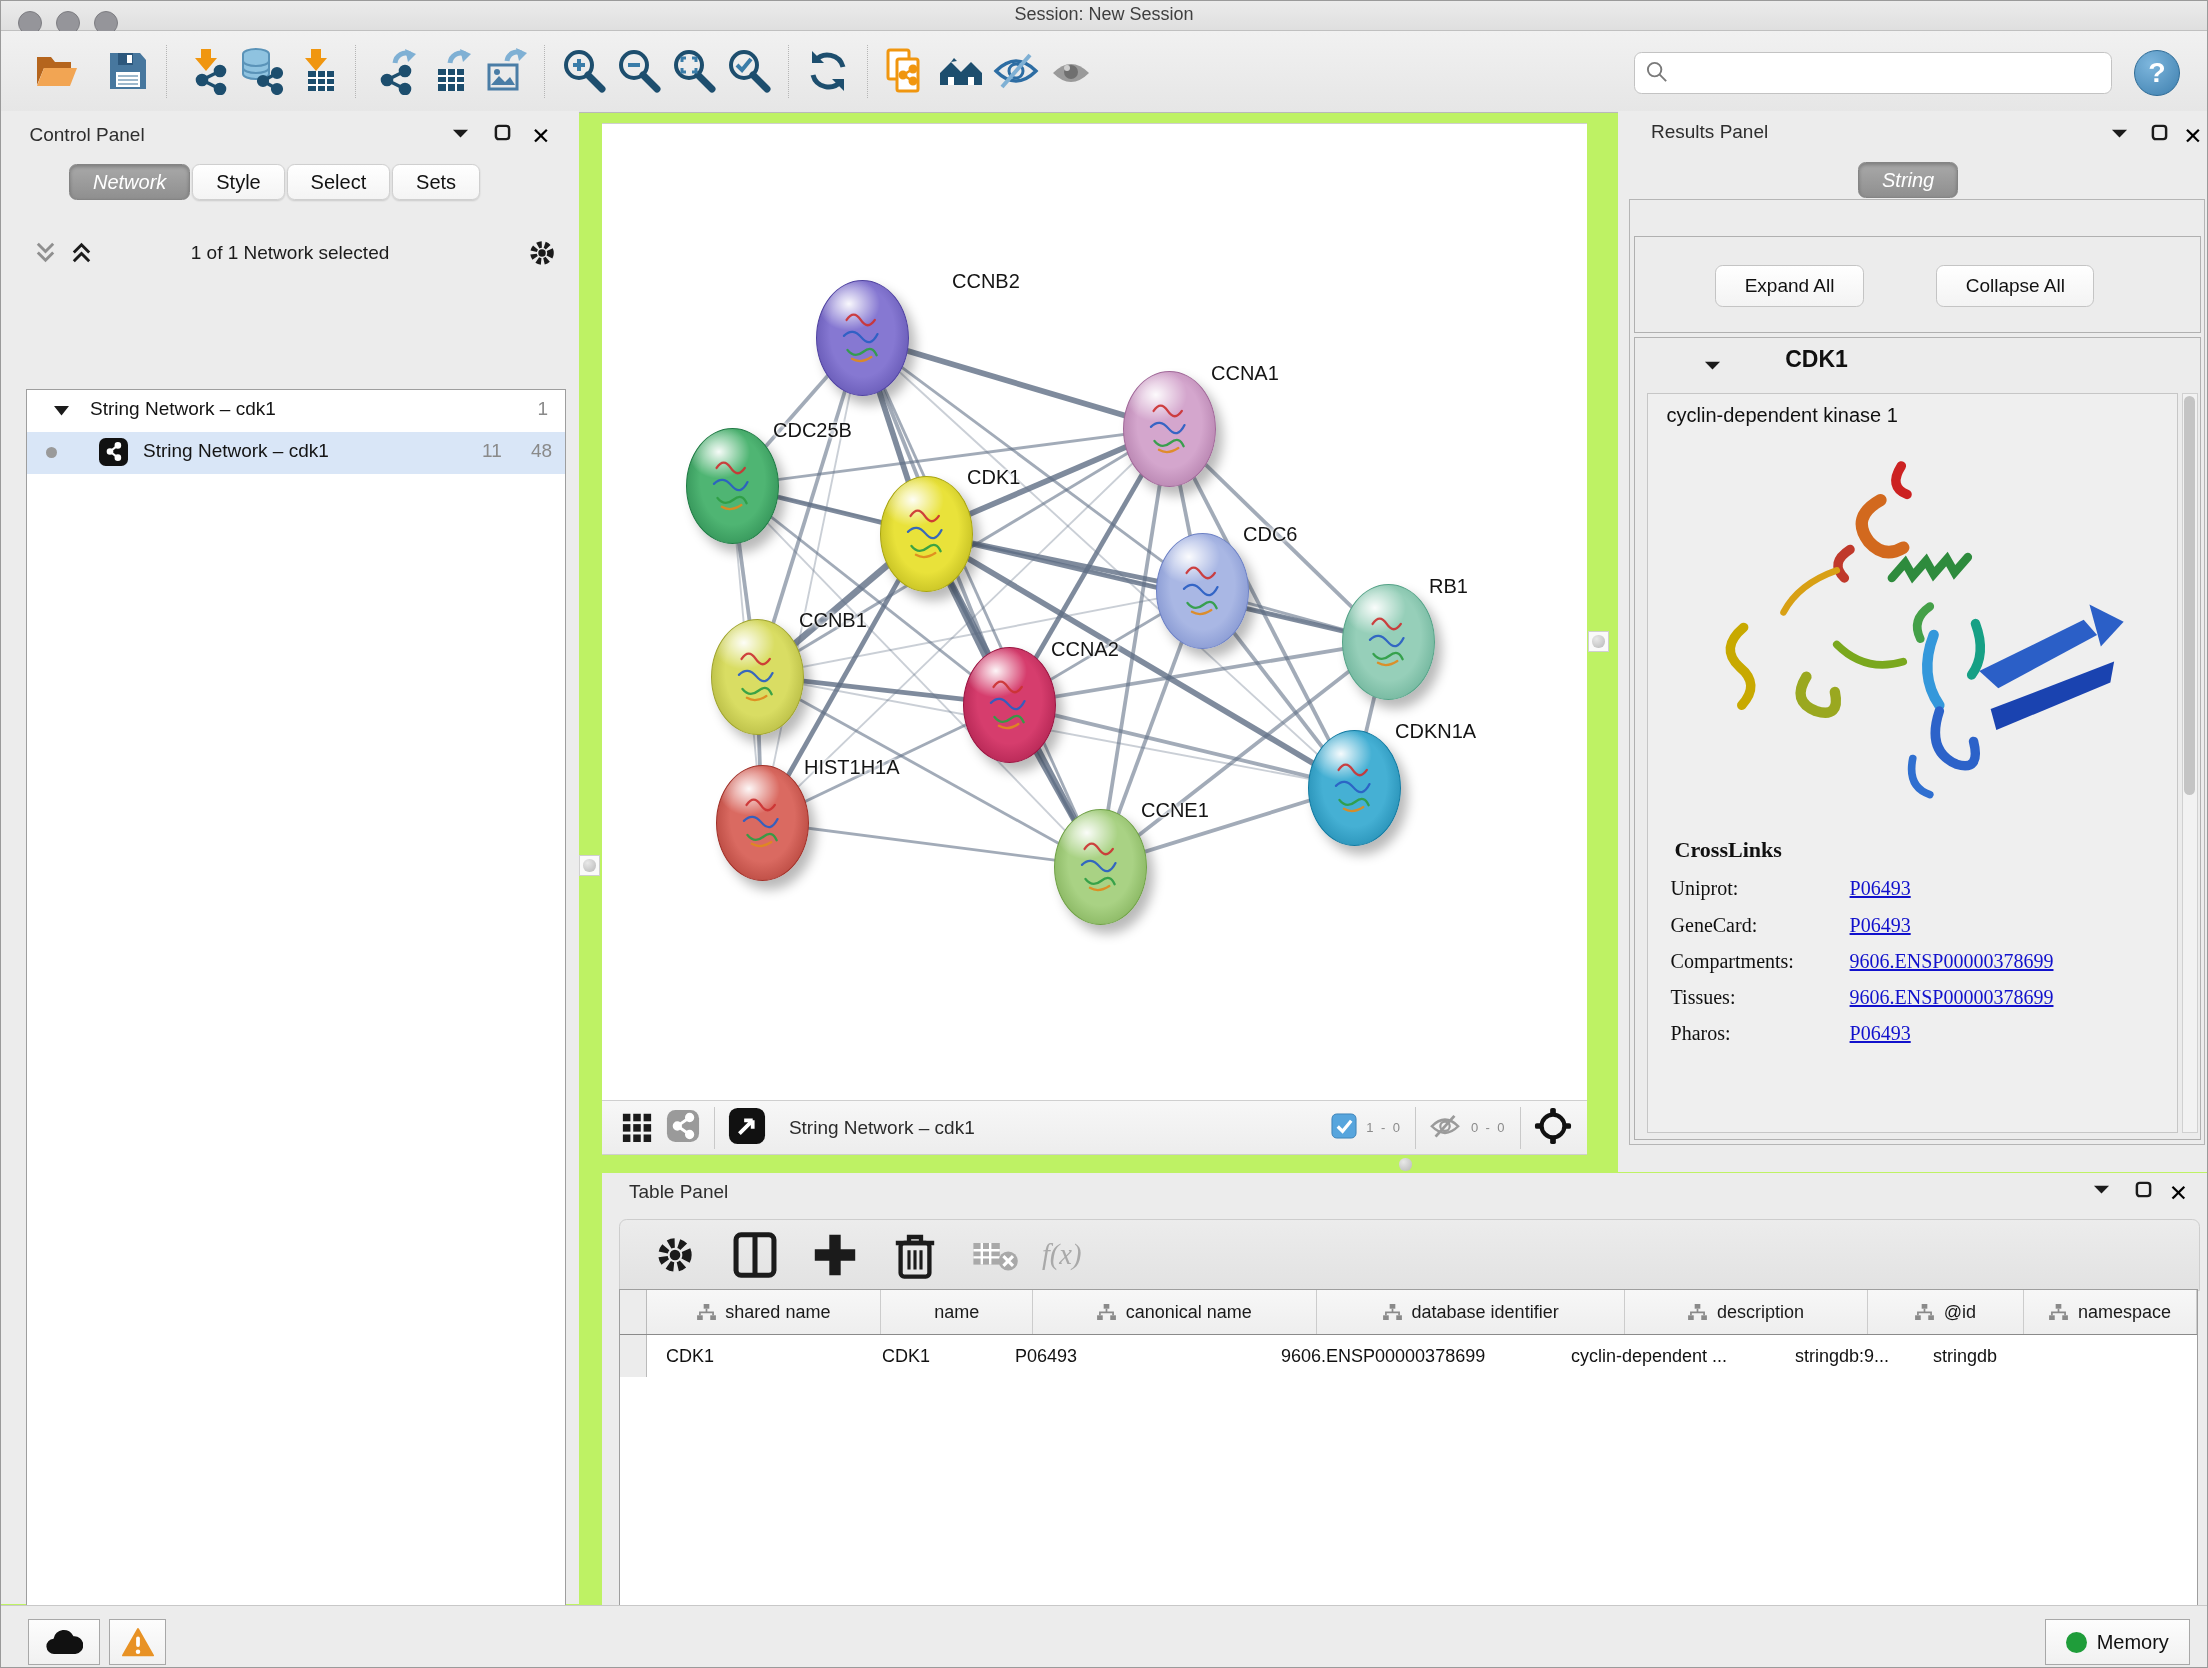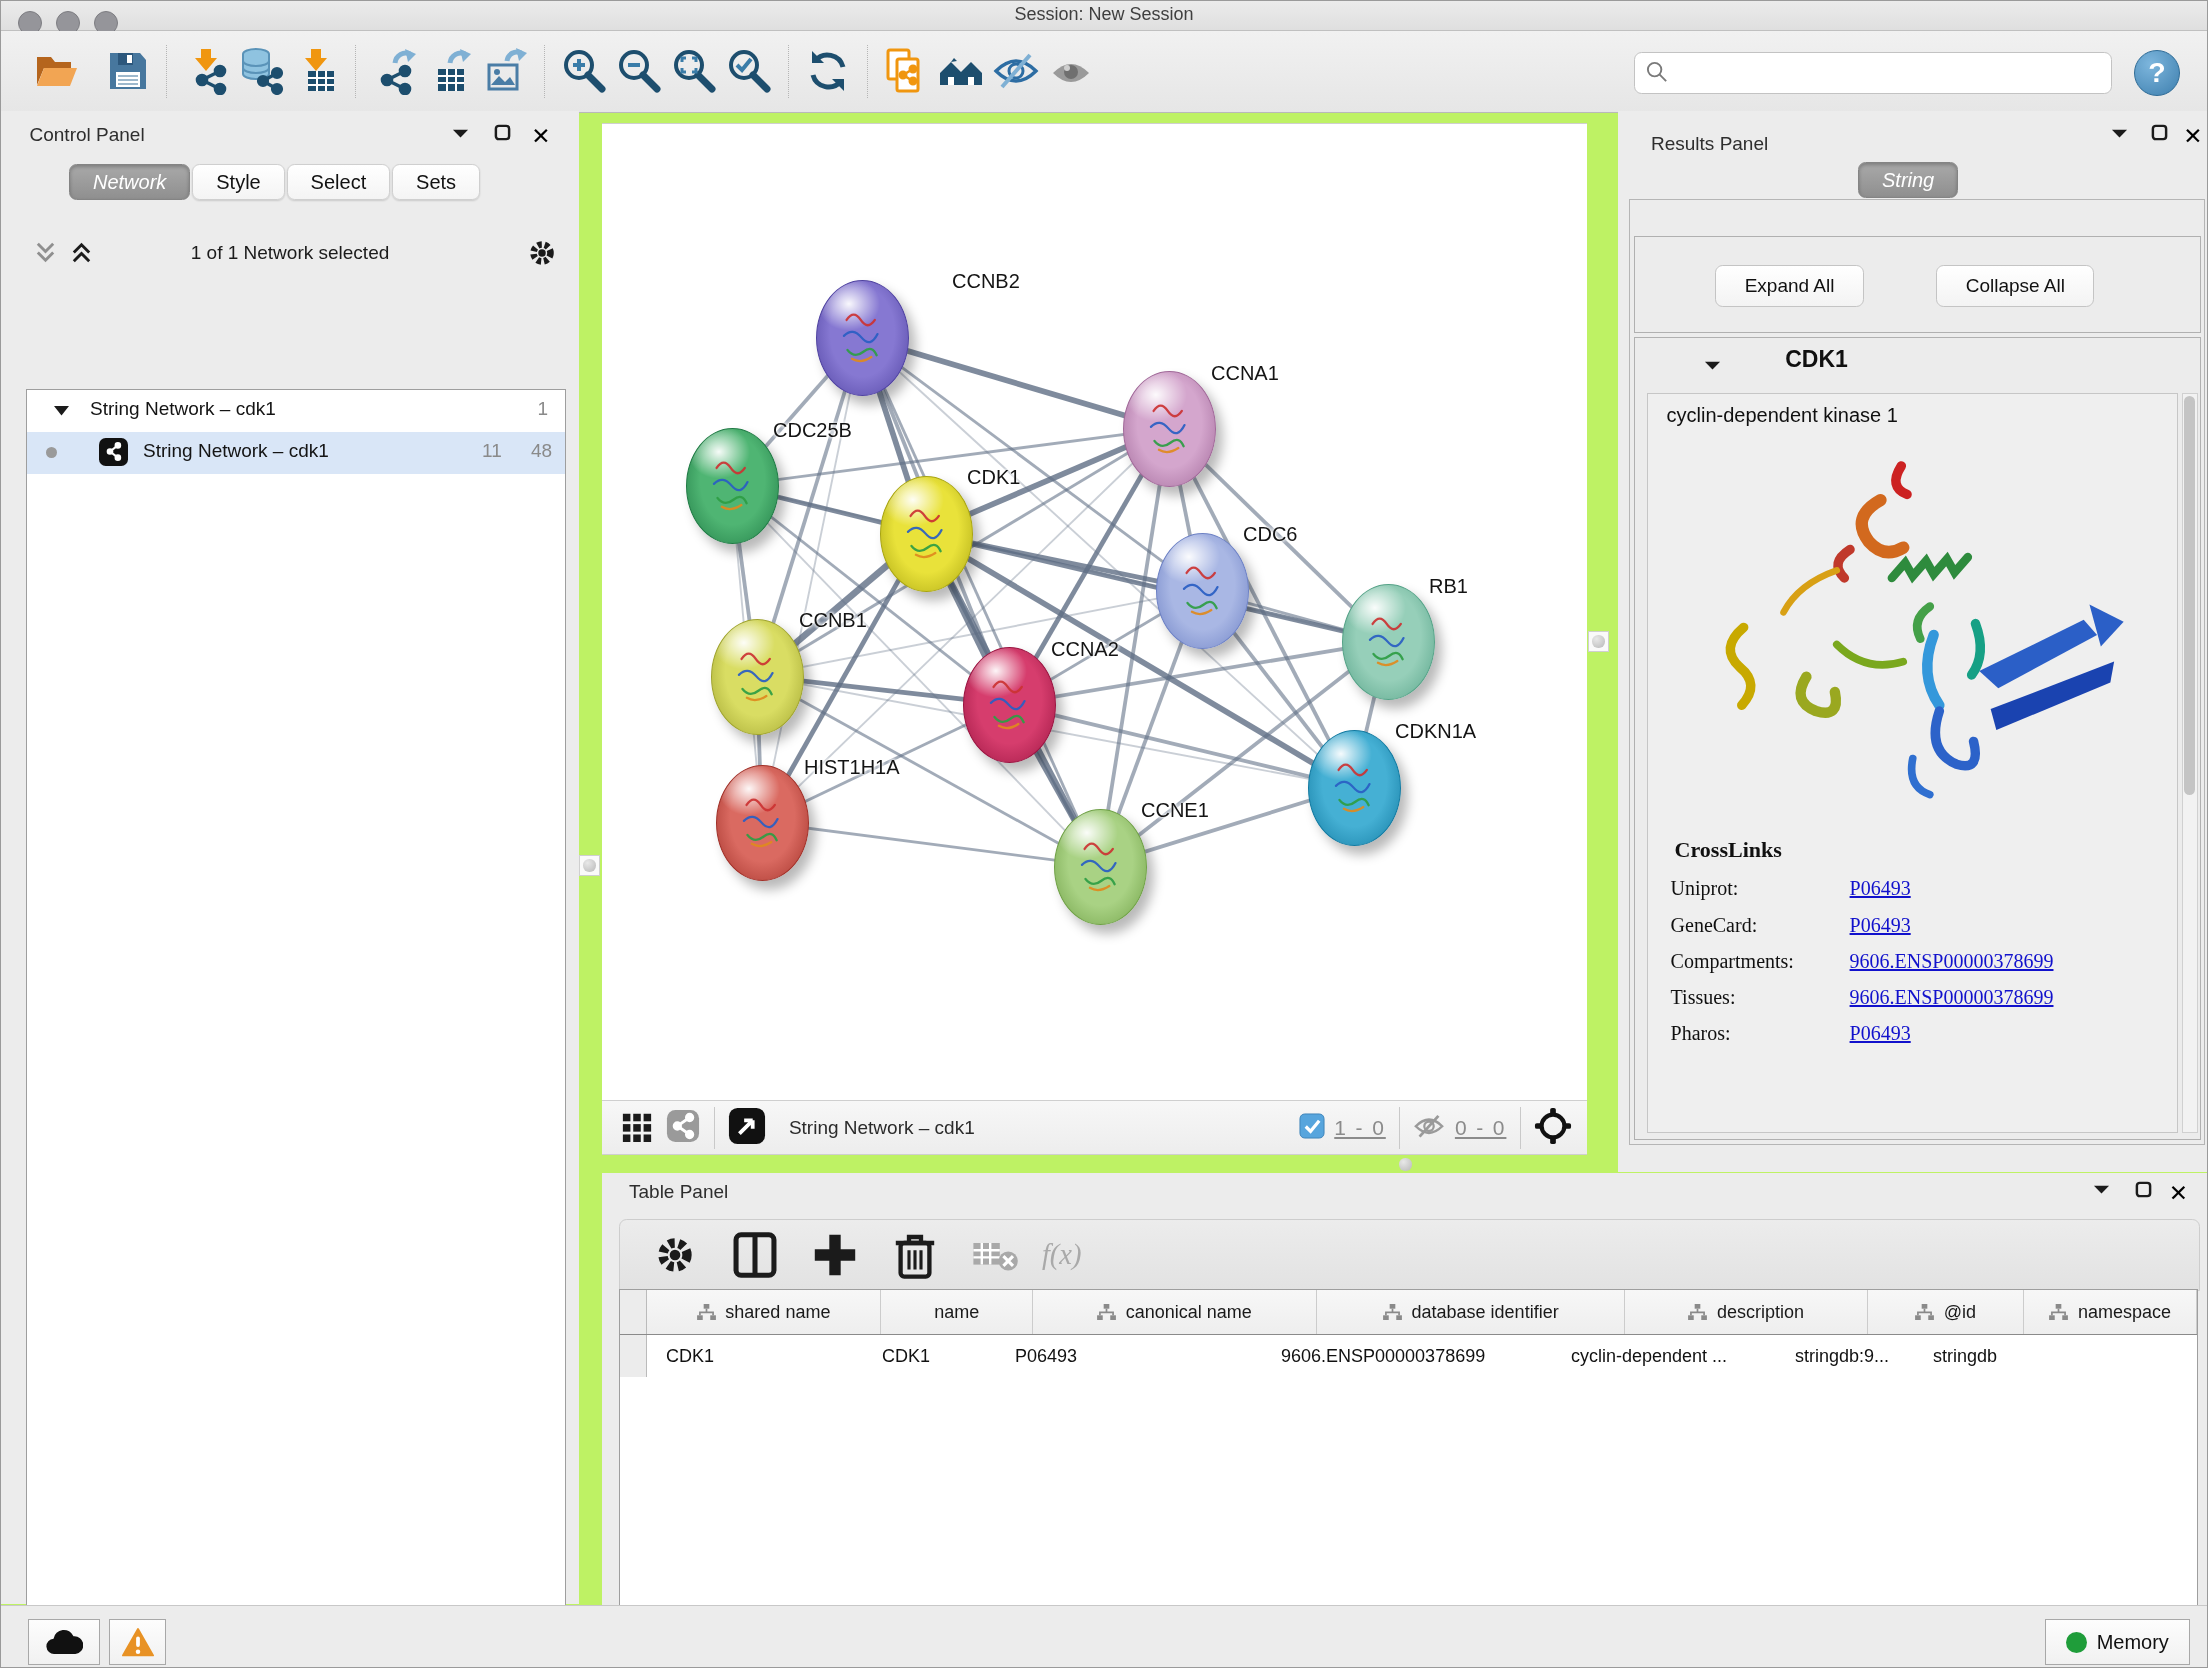--- a/index.html
+++ b/index.html
@@ -65,21 +65,21 @@
     box-shadow:6.7px 8.6px 11.4px rgba(0,0,0,.28);display:flex;align-items:center;justify-content:center;}
   .pnode-label{position:absolute;font-size:20px;color:#141414;white-space:nowrap;
     text-shadow:0 0 3.8px #fff,0 0 3.8px #fff,0 0 3.8px #fff;}
 
   
   #canvas-bar{position:absolute;left:601px;top:1099px;width:985px;height:53px;
     background:linear-gradient(#f7f7f7,#ededed);border-top:1px solid #cfcfcf;border-bottom:1px solid #cfcfcf;
     display:flex;align-items:center;}
   .cbar-sep{width:0;height:42px;border-left:1px solid #c9c9c9;margin:0 13.3px;}
   .cbar-text{font-size:19px;color:#2b2b2b;}
-  .cbar-count{font-size:21px;color:#8b8b8b;letter-spacing:1.9px;text-decoration:underline;}
+  .cbar-count{font-size:13px;color:#8b8b8b;letter-spacing:1.9px;}
 
   
   #results-panel{position:absolute;left:1617px;top:110px;width:592px;height:1061px;background:#ececec;}
   .btn-white{display:inline-block;height:40px;line-height:40px;padding:0 28.5px;font-size:19px;
     background:linear-gradient(#ffffff,#f3f3f3);border:1px solid #c4c4c4;border-radius:7.6px;color:#111;}
   #rp-box{position:absolute;left:11.4px;top:88px;width:574px;height:944px;border:1px solid #b5b5b5;}
   #rp-buttons{position:absolute;left:3.8px;top:36px;width:565px;height:95px;border:1px solid #b0b0b0;}
   #rp-main{position:absolute;left:3.8px;top:137px;width:565px;height:801px;border:1px solid #b0b0b0;}
   #rp-detail{position:absolute;left:11.4px;top:55px;width:529px;height:738px;background:#efefef;
     border:1px solid #c6c6c6;}
@@ -594,21 +594,21 @@
       <svg width="38" height="38" viewBox="0 0 40 40">
           <circle cx="20" cy="20" r="12" stroke="#111" stroke-width="4.4" fill="none"></circle>
           <rect x="17" y="1" width="6" height="8" rx="2" fill="#111"></rect>
           <rect x="17" y="31" width="6" height="8" rx="2" fill="#111"></rect>
           <rect x="1" y="17" width="8" height="6" rx="2" fill="#111"></rect>
           <rect x="31" y="17" width="8" height="6" rx="2" fill="#111"></rect>
         </svg></span>
   </div>
 
   <div id="results-panel">
-    <div class="abs panel-title" style="left:33px;top:22px;">Results Panel</div>
+    <div class="abs panel-title" style="left:33px;top:10px;">Results Panel</div>
     <div class="abs" style="right:82px;top:15px;">
       <svg width="17" height="13.3" viewBox="0 0 18 14">
           <path d="M1 3l8 8 8-8z" fill="#1b1b1b"></path>
         </svg></div>
     <div class="abs" style="right:42px;top:13.3px;">
       <svg width="17" height="17" viewBox="0 0 18 18">
           <rect x="2" y="2" width="14" height="14" rx="3" fill="none" stroke="#1b1b1b" stroke-width="2.6"></rect>
         </svg></div>
     <div class="abs" style="right:7.6px;top:12.4px;font-size:23px;font-weight:bold;">✕</div>
 

